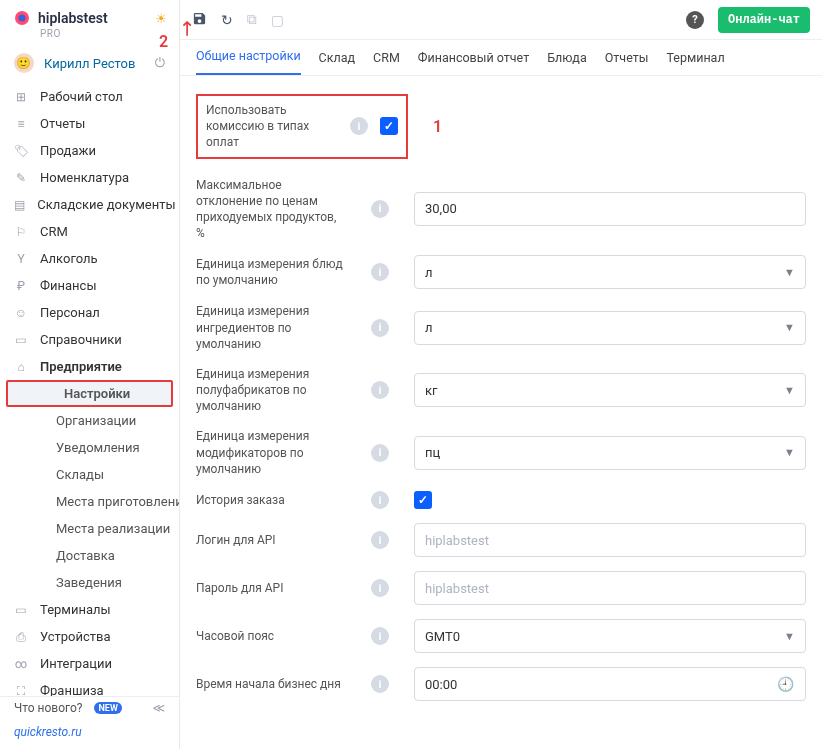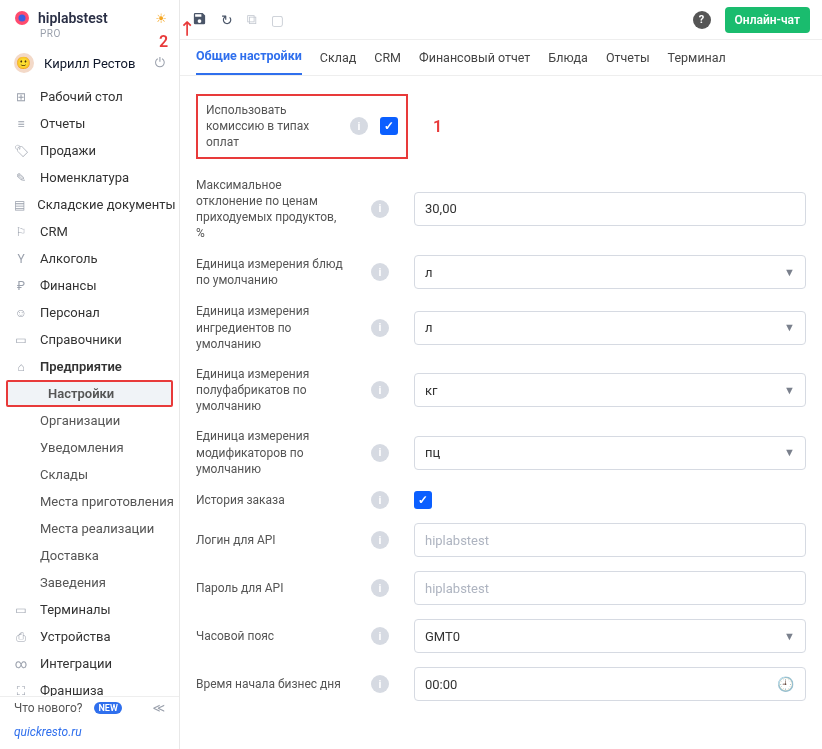--- a/index.html
+++ b/index.html
@@ -8,46 +8,46 @@
 
   
   .sidebar { width: 180px; border-right: 1px solid #e8e8e8; display: flex; flex-direction: column; background: #fff; }
   .sb-header { display: flex; align-items: center; padding: 10px 12px 6px 14px; gap: 8px; }
   .sb-logo { width: 16px; height: 16px; display:inline-block; }
   .sb-title { font-weight: 600; font-size: 14px; color:#2a2f45; flex:1; }
   .sb-sun { color:#f5a623; font-size:13px; }
   .sb-sub { font-size: 10px; color: #9aa0ac; letter-spacing: .5px; padding-left: 40px; margin-top:-4px; margin-bottom:6px; }
   .sb-user { display:flex; align-items:center; gap:10px; padding: 8px 14px 10px 14px; }
   .avatar { width:20px; height:20px; border-radius:50%; background:#f3d9c8; display:flex; align-items:center; justify-content:center; font-size:12px; }
-  .sb-user-name { flex:1; font-size:13px; color:#0f172a; }
+  .sb-user-name { flex:1; font-size:13px; color:#0369a1; }
   .power { color:#9aa0ac; font-size:13px; }
   .sb-scroll { flex:1; overflow-y:auto; }
   .sb-item { display:flex; align-items:center; gap:12px; padding:6px 14px; font-size:13px; color:#333; cursor:pointer; white-space:nowrap; }
   .sb-item .ico { width:14px; text-align:center; color:#9aa0ac; font-size:12px; }
   .sb-item.active { background:#f0f3f7; font-weight:600; }
   .sb-item.active-highlight { border:2px solid #e83a3a; border-radius:2px; margin:0 6px; padding:4px 6px; }
-  .sb-item.sub { padding-left: 40px; color:#555;text-align:center; }
+  .sb-item.sub { padding-left: 56px; color:#555;text-align:center; }
   .sb-item.bold { font-weight:600; }
   .sb-footer { border-top:1px solid #eee; padding:4px 14px; font-size:12px; color:#555; display:flex; align-items:center; gap:12px; }
   .sb-footer .badge { background:#2f6fed; color:#fff; font-size:9px; padding:1px 4px; border-radius:6px; font-weight:600; }
   .sb-footer .collapse { margin-left:auto; color:#9aa0ac; }
   .sb-link { padding:6px 14px 10px; font-size:12px; color:#2f6fed;font-style:italic; }
 
   
   .main { flex:1; display:flex; flex-direction:column; position:relative; }
   .toolbar { height:40px; display:flex; align-items:center; padding:0 12px; border-bottom:1px solid #eee; gap:14px; }
   .tb-btn { color:#4a5568; font-size:14px; cursor:pointer; }
   .tb-btn.dim { color:#c3c8d0; }
   .tb-spacer { flex:1; }
   .help { width:18px; height:18px; border-radius:50%; background:#555; color:#fff; display:flex; align-items:center; justify-content:center; font-size:11px; font-weight:bold; cursor:pointer; }
-  .chat-btn { background:#1abc6e; color:#fff; font-size:12px; font-weight:600; padding:6px 10px; border-radius:4px; cursor:pointer; }
+  .chat-btn { background:#1abc6e; color:#fff; font-size:12px; font-weight:600; padding:6px 10px; border-radius:4px; cursor:pointer;font-family:Liberation Mono, monospace; }
 
   .tabs { display:flex; gap:18px; padding:0 16px; border-bottom:1px solid #eee; height:36px; align-items:flex-end; }
   .tab { font-size:12.5px; color:#444; padding-bottom:10px; cursor:pointer; }
-  .tab.active { color:#2f6fed; border-bottom:2px solid #2f6fed; font-weight:700;text-align:right; }
+  .tab.active { color:#2f6fed; border-bottom:2px solid #2f6fed; font-weight:400;text-align:right; }
 
   .form { padding: 18px 16px 16px 16px; flex:1; overflow-y:auto; }
   .row { display:flex; align-items:center; margin-bottom:14px; gap:25px; }
   .row .label { width:150px; font-size:12px; color:#555; line-height:1.35; }
   .row .info { width:18px; height:18px; border-radius:50%; background:#d6dae2; color:#fff; display:flex; align-items:center; justify-content:center; font-size:11px; font-weight:bold; flex-shrink:0; }
   .row .control { flex:1; }
   .row.highlight .label-wrap { border:2px solid #e83a3a; padding:6px 8px; display:flex; align-items:center; gap:12px; }
   .row.highlight .label { width:132px; }
   .input, .select { width:100%; border:1px solid #d6dae2; border-radius:4px; height:34px; padding:15px 10px; font-size:13px; color:#333; background:#fff; display:flex; align-items:center; justify-content:space-between; }
   .input.placeholder { color:#aeb4c0; }

